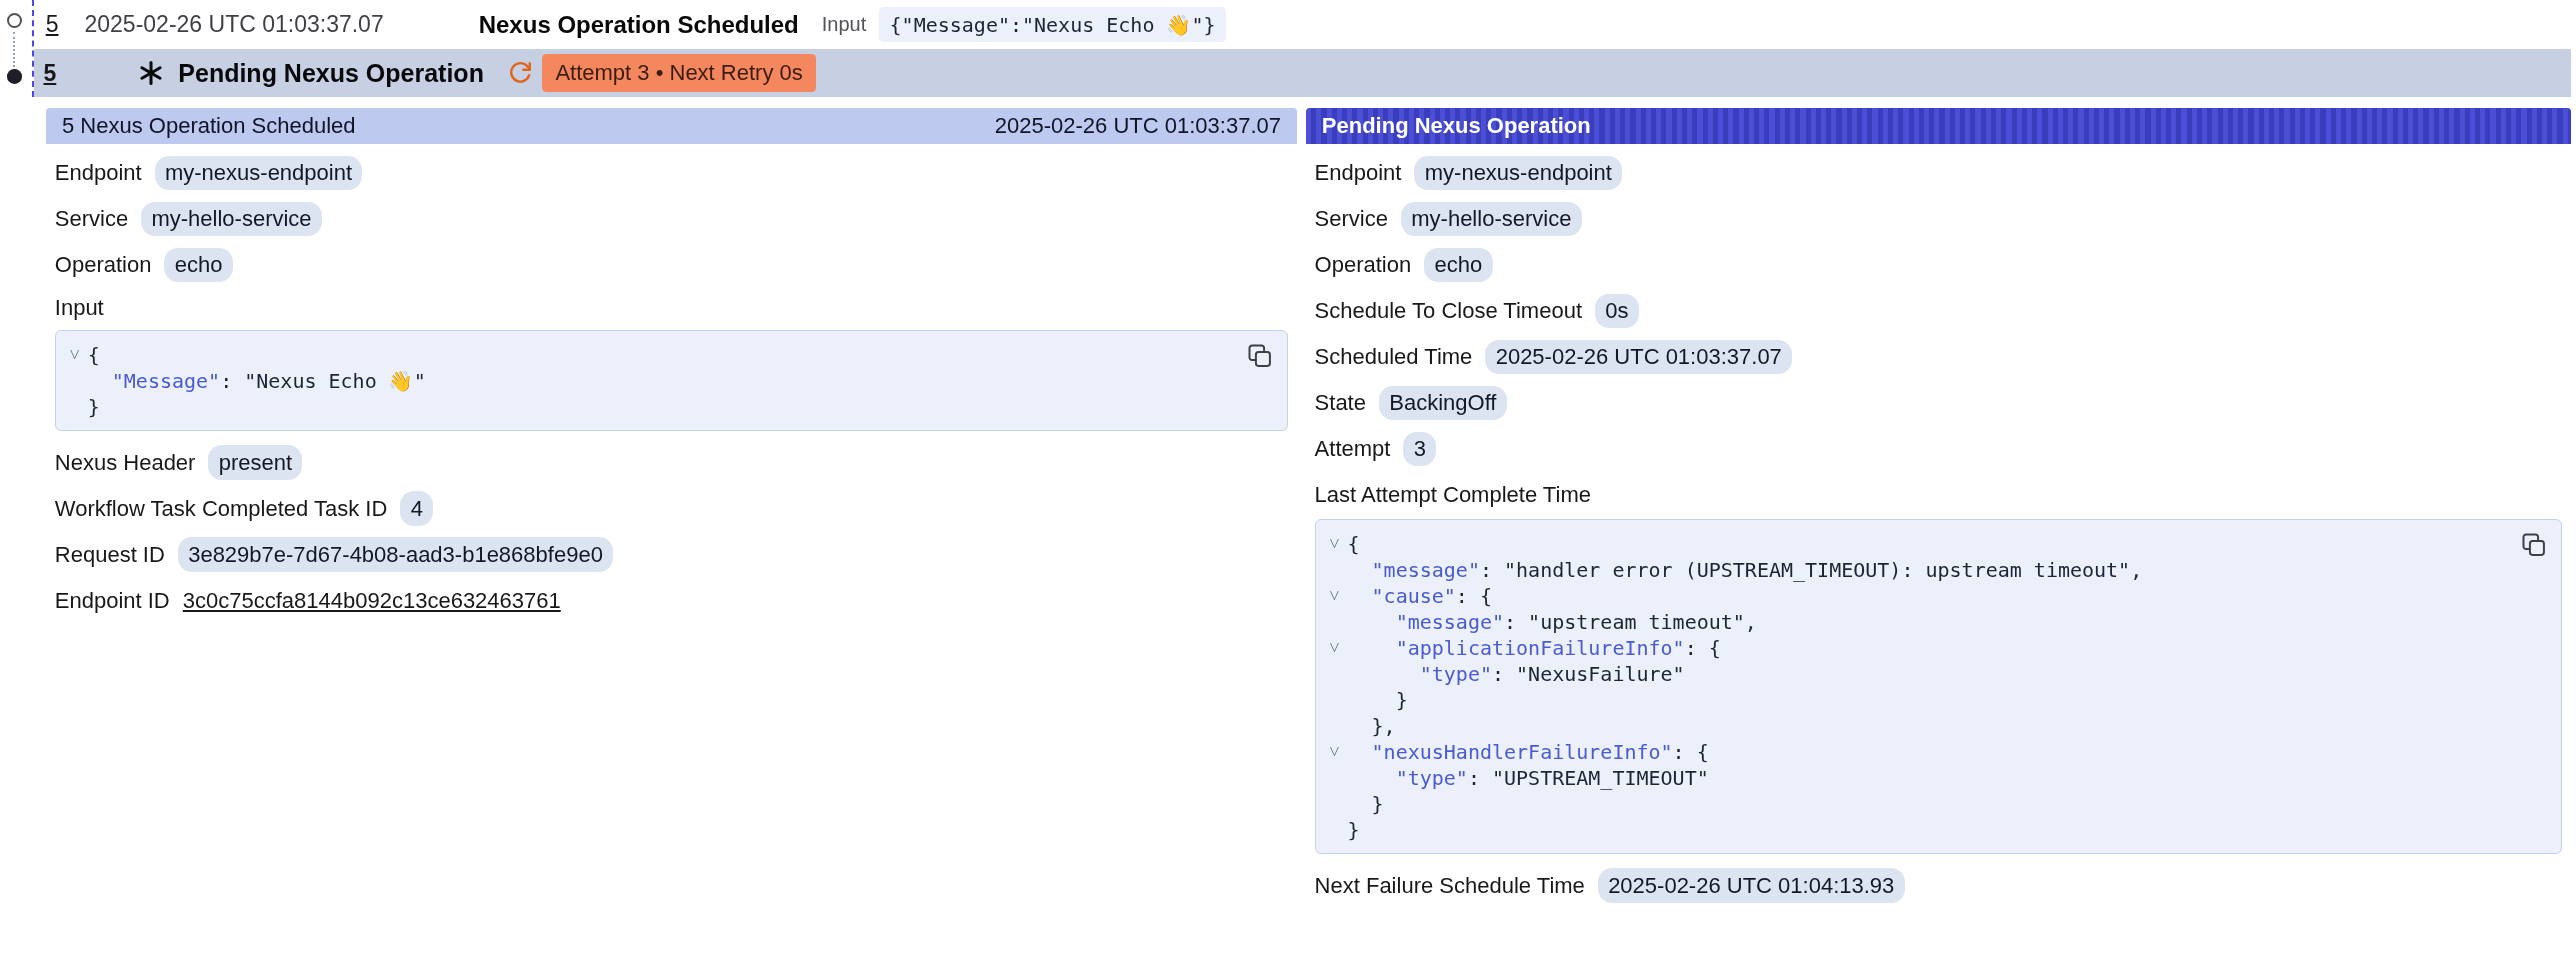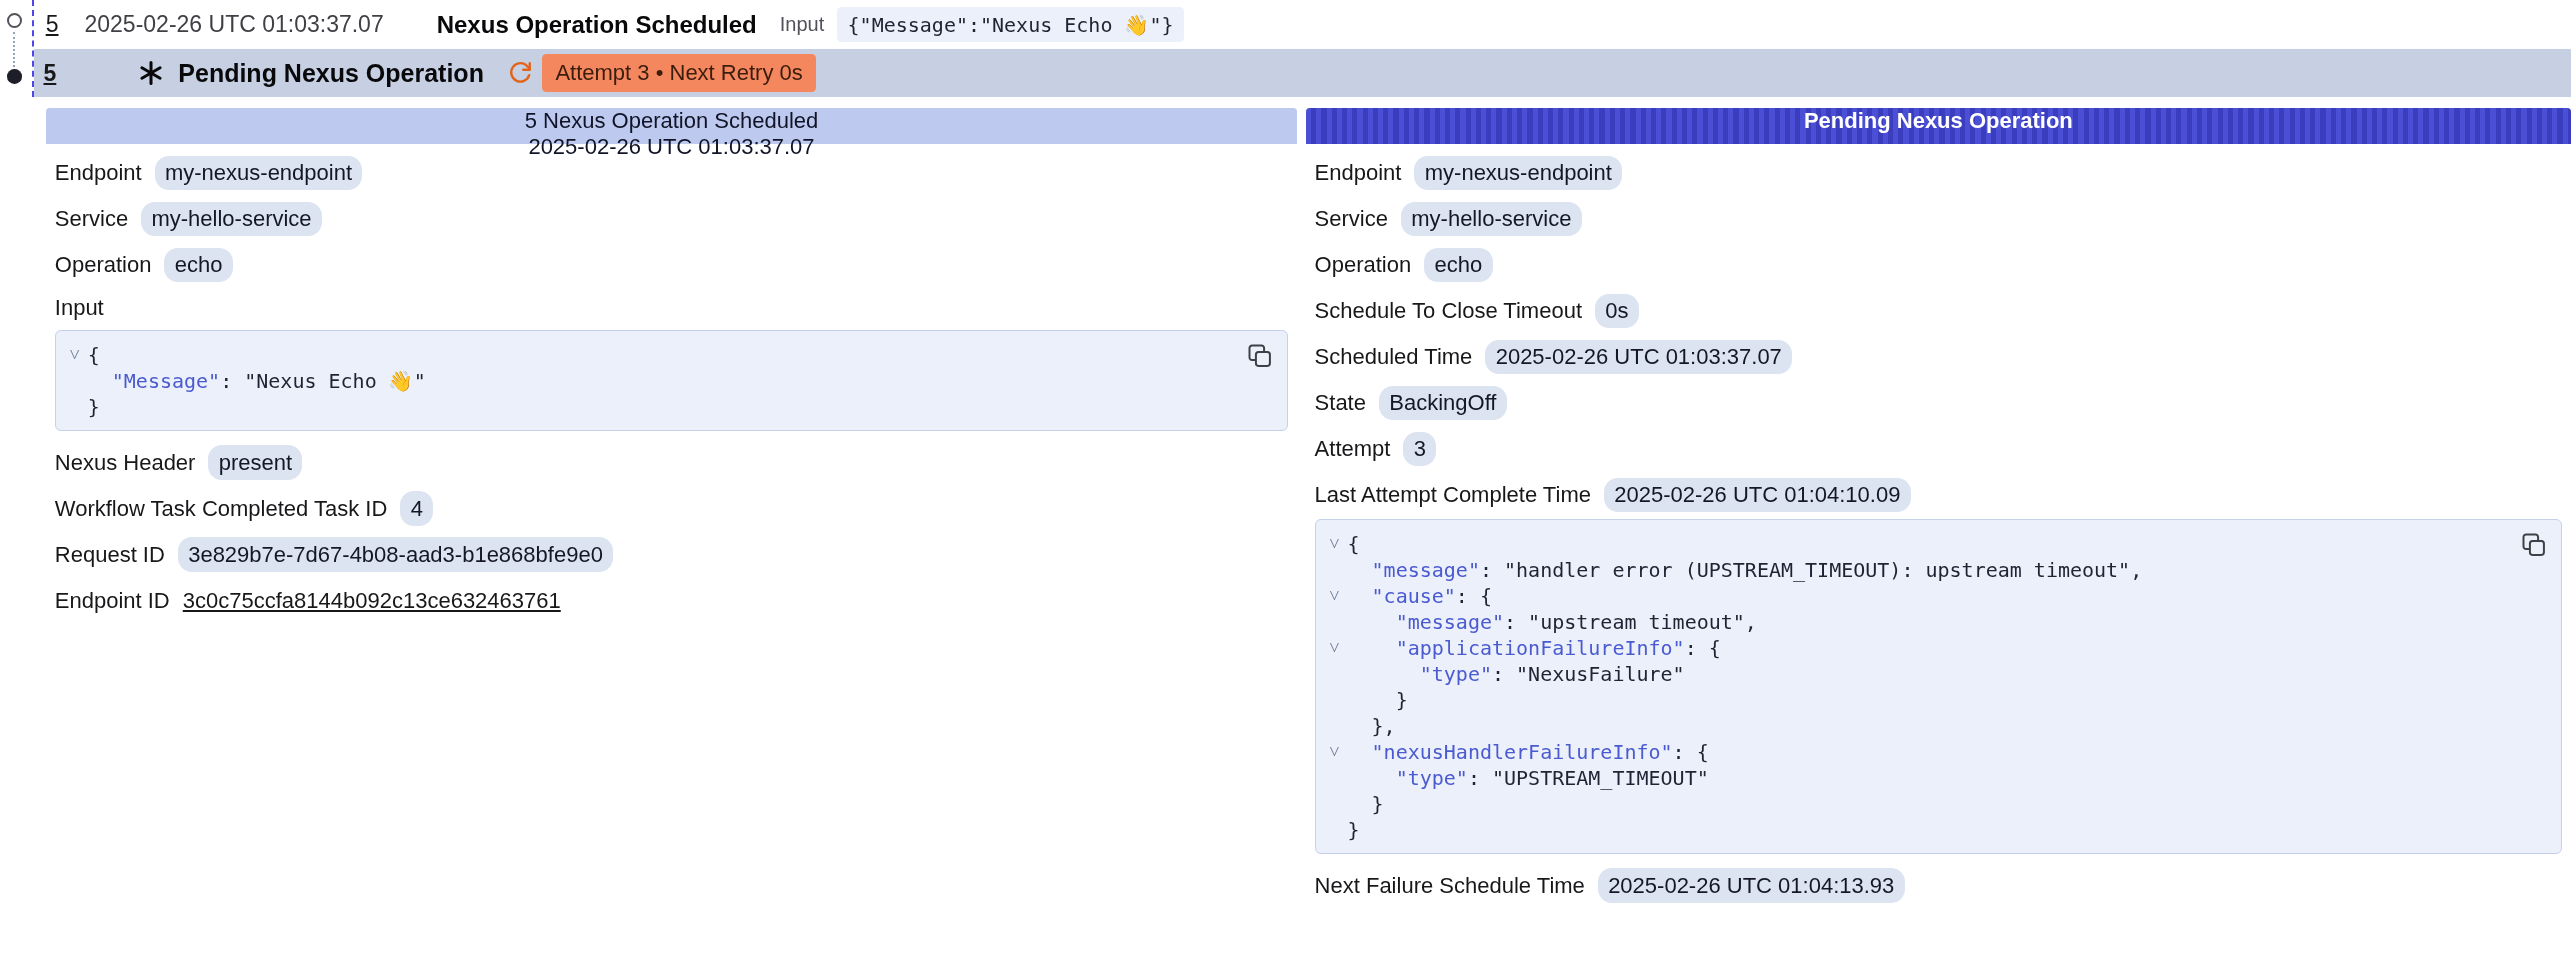--- a/index.html
+++ b/index.html
@@ -15,21 +15,21 @@
   .tl-dot { position:absolute; left:7.3px; top:69px; width:14.6px; height:14.6px;
     border-radius:50%; background:#1E1E28; }
   .tl-dash { position:absolute; left:32px; top:0; height:97px;
     border-left:2.2px dashed #4F46E5; }
 
   
   .row1 { position:absolute; left:34px; top:0; right:5.1px; height:49px;
     display:flex; align-items:center; background:#fff; padding-left:11.7px; }
   .ev-id { font-size:23px; color:#18181B; text-decoration:underline; font-weight:500; cursor:pointer; }
   .ev-time { margin-left:26px; font-size:23px; color:#3F3F46; }
-  .ev-title { margin-left:53px; font-size:24px; font-weight:700; color:#09090B; }
+  .ev-title { margin-left:95px; font-size:24px; font-weight:700; color:#09090B; }
   .ev-input-label { margin-left:23px; font-size:20px; color:#52525B; }
   .ev-input-chip { margin-left:13px; font-family:"DejaVu Sans Mono", monospace;
     font-size:20px; background:var(--code-bg,#E7EDF9); color:#1E2433;
     padding:5.1px 10.3px; border-radius:4.4px; }
 
   .row2 { position:absolute; left:34px; top:49px; right:5.1px; height:48px;
     background:var(--selected-row-bg,#C7D0E2); display:flex; align-items:center;
     padding-left:9.5px; cursor:pointer; }
   .row2 .ev-id { font-weight:600; }
   .nexus-icon { margin-left:81px; display:inline-flex; }
@@ -41,21 +41,21 @@
 
   
   .panels { position:absolute; left:46px; top:108px; right:5.1px; bottom:0;
     display:flex; gap:8.8px; }
   .panel { background:#fff; overflow:hidden; }
   .panel.left { width:1251px; flex:0 0 1251px; }
   .panel.right { flex:1; }
 
   .panel-hd { height:36px; display:flex; align-items:center;
     justify-content:space-between; padding:0 16px; border-radius:3.7px 3.7px 0 0;
-    font-size:22px;flex-direction:column; }
+    font-size:22px; }
   .panel-hd.scheduled { background:var(--scheduled-header-bg,#BDC9EF); color:#101426; }
   .panel-hd.scheduled .hd-title { font-weight:500; }
   .panel-hd.scheduled .hd-time { font-weight:400; }
   .panel-hd.pending { color:#fff; font-weight:600;
     background:repeating-linear-gradient(90deg, var(--pending-stripe-a,#4A4FD6) 0 5.1px,
       var(--pending-stripe-b,#3A3EBE) 5.1px 10.3px); }
 
   .content { padding:5.9px 8.8px 0 8.8px; }
   .field { height:46px; display:flex; align-items:center; }
   .flabel { font-size:22px; color:#18181B; margin-right:13px; white-space:nowrap; }
@@ -201,21 +201,20 @@
             <div class="field">
               <span class="flabel">State</span>
               <span class="chip">BackingOff</span>
             </div>
             <div class="field">
               <span class="flabel">Attempt</span>
               <span class="chip">3</span>
             </div>
             <div class="field">
               <span class="flabel">Last Attempt Complete Time</span>
-              <span class="chip">2025-02-26 UTC 01:04:10.09</span>
             </div>
           </div>
         <div class="codeblock">
           <div>
               <div class="codeline"><span class="chev">˅</span><span style="padding-left: 0ch;"><span class="seg p">{</span></span></div>
               <div class="codeline"><span class="chev"></span><span style="padding-left: 2ch;"><span class="seg k">"message"</span><span class="seg p">: </span><span class="seg s">"handler error (UPSTREAM_TIMEOUT): upstream timeout"</span><span class="seg p">,</span></span></div>
               <div class="codeline"><span class="chev">˅</span><span style="padding-left: 2ch;"><span class="seg k">"cause"</span><span class="seg p">: {</span></span></div>
               <div class="codeline"><span class="chev"></span><span style="padding-left: 4ch;"><span class="seg k">"message"</span><span class="seg p">: </span><span class="seg s">"upstream timeout"</span><span class="seg p">,</span></span></div>
               <div class="codeline"><span class="chev">˅</span><span style="padding-left: 4ch;"><span class="seg k">"applicationFailureInfo"</span><span class="seg p">: {</span></span></div>
               <div class="codeline"><span class="chev"></span><span style="padding-left: 6ch;"><span class="seg k">"type"</span><span class="seg p">: </span><span class="seg s">"NexusFailure"</span></span></div>

